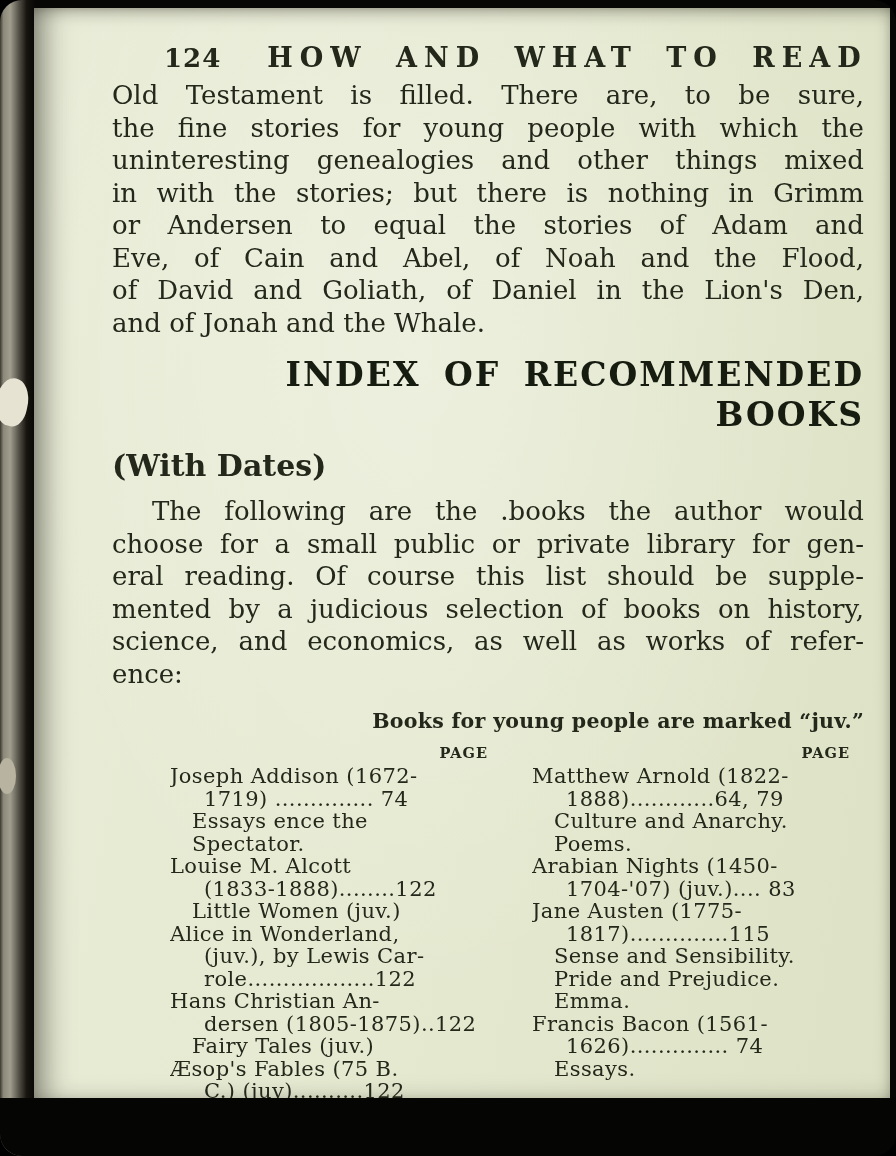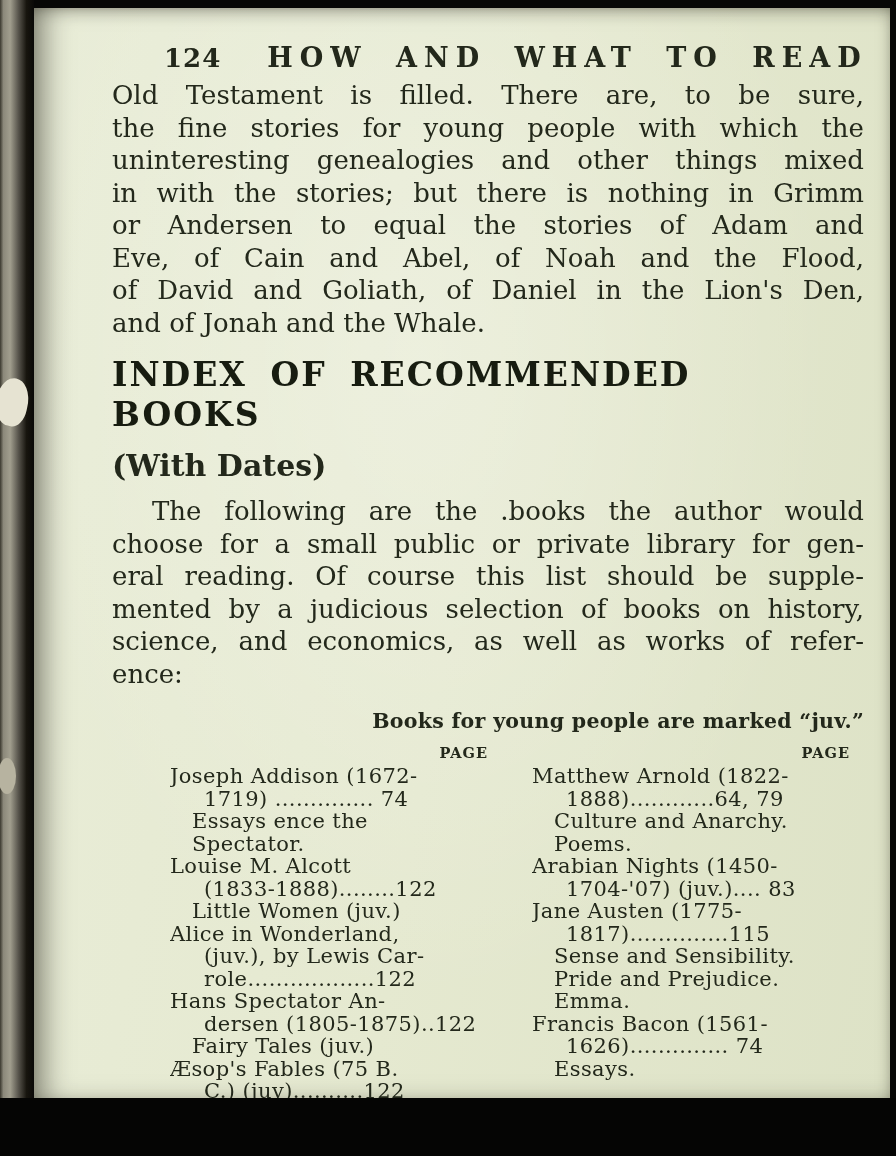--- a/index.html
+++ b/index.html
@@ -1,20 +1,21 @@
 <!DOCTYPE html>
 <html><head>
 <meta charset="utf-8">
 <style>
   html,body{margin:0;padding:0;background:#000;}
   .scan{
     position:relative;width:896px;height:1156px;overflow:hidden;
     background:#070706;
     font-family:"DejaVu Serif","Liberation Serif",serif;
     color:#23281b;
+    border-radius:22px;
   }
   .edge-strip{
     position:absolute;left:0;top:0;bottom:0;width:34px;z-index:1;
     background:linear-gradient(90deg,#3a382e 0,#8b887a 10%,#a19e8e 30%,#55524a 55%,#17150e 78%,#0a0908 100%);
   }
   .tear1{position:absolute;left:-4px;top:378px;width:32px;height:48px;background:#e6e3d2;
     border-radius:55% 60% 45% 60%;transform:rotate(12deg);z-index:2;}
   .tear2{position:absolute;left:-2px;top:758px;width:18px;height:36px;background:#b7b3a0;
     border-radius:50%;z-index:2;}
   .paper{
@@ -29,21 +30,21 @@
   .runhead{display:flex;align-items:baseline;padding-left:52px;margin-bottom:6px;}
   .pagenum{font-weight:bold;font-size:26px;letter-spacing:1px;margin-right:46px;}
   .runtitle{font-weight:bold;font-size:27px;letter-spacing:7px;word-spacing:12px;white-space:nowrap;}
   .para .bline{
     font-size:26px;line-height:32.5px;
     text-align:justify;text-align-last:justify;
   }
   .para .bline.last{text-align-last:left;}
   .para .bline.first-ind{text-indent:40px;}
   .idx-head{
-    text-align:left;font-weight:bold;font-size:33px;line-height:40px;
+    text-align:right;font-weight:bold;font-size:33px;line-height:40px;
     letter-spacing:2px;word-spacing:10px;margin-top:16px;color:#171c10;
   }
   .subhead{text-align:left;font-weight:bold;font-size:30px;margin-top:16px;line-height:30px;}
   .intro{margin-top:14px;}
   .note{
     text-align:right;font-weight:bold;font-size:20.5px;margin-top:18px;
     line-height:26px;letter-spacing:.3px;
   }
   .index{display:flex;gap:30px;margin-top:10px;padding-left:58px;}
   .col{flex:1;min-width:0;}
@@ -108,21 +109,21 @@
           <div class="il i0">Joseph Addison (1672-</div>
           <div class="il i1">1719) .............. 74</div>
           <div class="il i2">Essays ence the</div>
           <div class="il i2">Spectator.</div>
           <div class="il i0">Louise M. Alcott</div>
           <div class="il i1">(1833-1888)........122</div>
           <div class="il i2">Little Women (juv.)</div>
           <div class="il i0">Alice in Wonderland,</div>
           <div class="il i1">(juv.), by Lewis Car-</div>
           <div class="il i1">role..................122</div>
-          <div class="il i0">Hans Spectator An-</div>
+          <div class="il i0">Hans Christian An-</div>
           <div class="il i1">dersen (1805-1875)..122</div>
           <div class="il i2">Fairy Tales (juv.)</div>
           <div class="il i0">Æsop's Fables (75 B.</div>
           <div class="il i1">C.) (juv)..........122</div>
         </div>
 
         <div class="col">
           <div class="pagelabel">PAGE</div>
           <div class="il i0">Matthew Arnold (1822-</div>
           <div class="il i1">1888)............64, 79</div>

